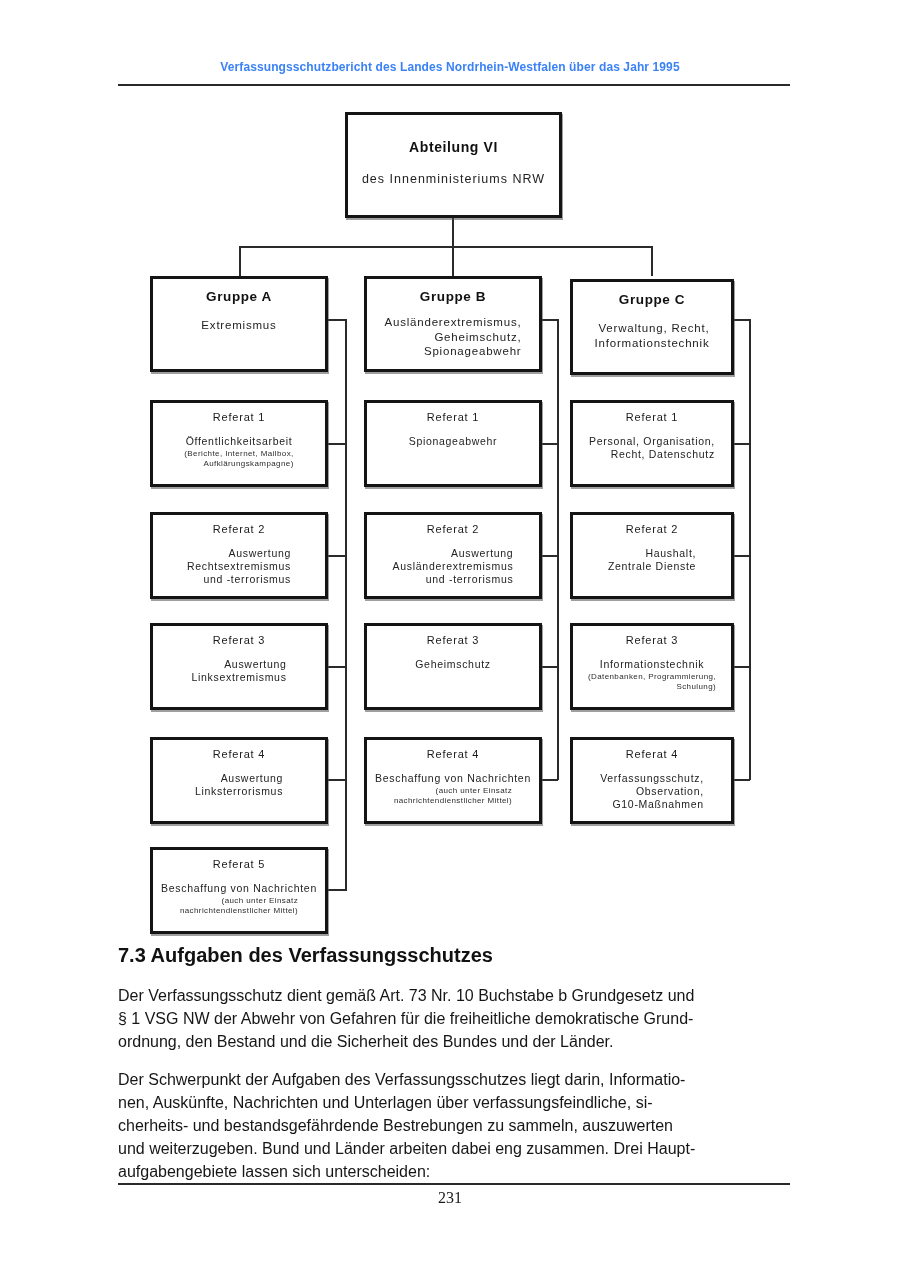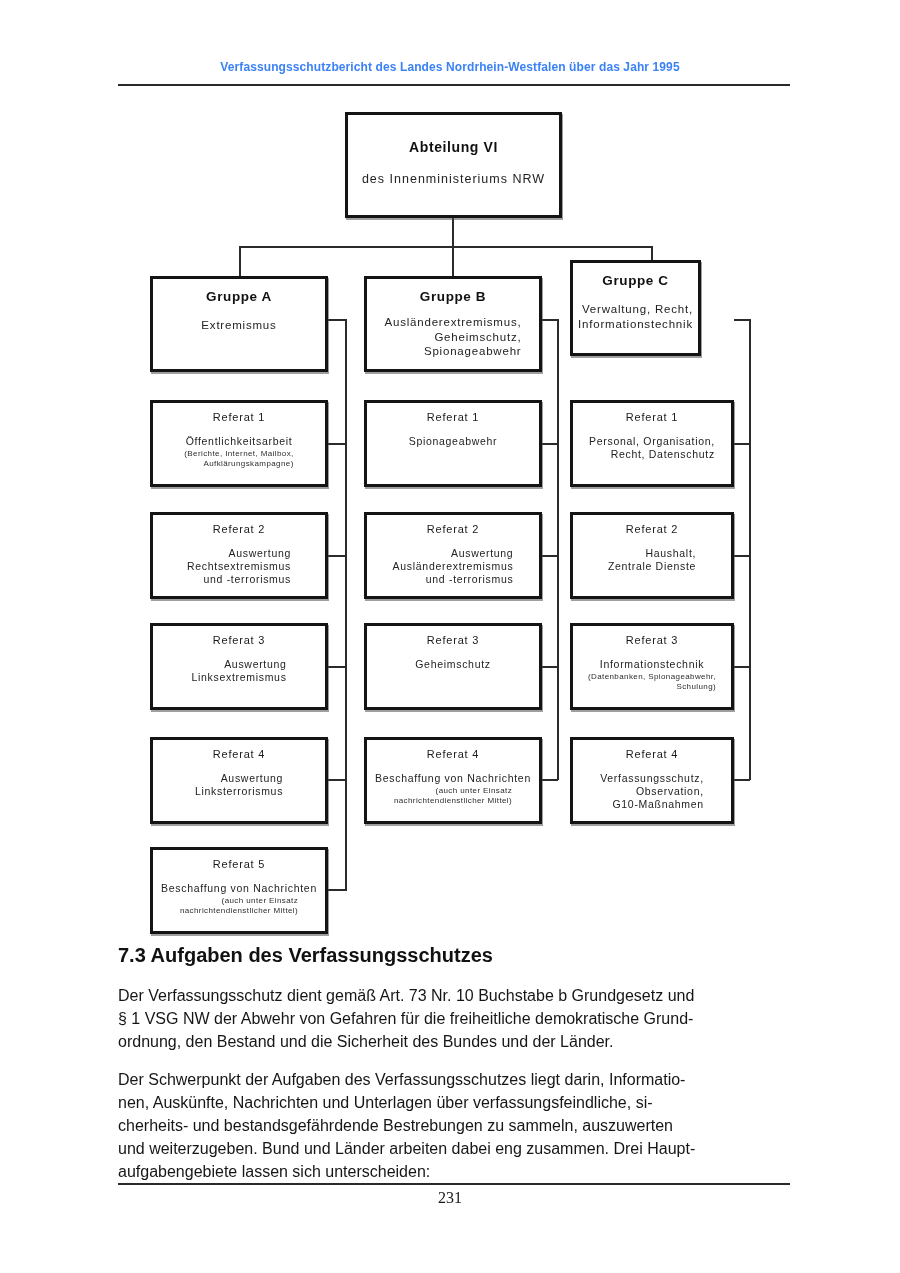--- a/index.html
+++ b/index.html
@@ -106,21 +106,21 @@
     <div class="obox box-group" style="left:150px; top:276px; width:178px; height:96px;">
       <div class="t-bold">Gruppe A</div>
       <div class="sub">Extremismus</div>
     </div>
     <div class="obox box-group" style="left:364px; top:276px; width:178px; height:96px;">
       <div class="t-bold">Gruppe B</div>
       <div class="sub" style="margin-top:11px;">Ausländerextremismus,
 Geheimschutz,
 Spionageabwehr</div>
     </div>
-    <div class="obox box-group" style="left:570px; top:260px; width:131px; height:96px;">
+    <div class="obox box-group" style="left:570px; top:279px; width:164px; height:96px;">
       <div class="t-bold">Gruppe C</div>
       <div class="sub">Verwaltung, Recht,
 Informationstechnik</div>
     </div>
 
     <div class="obox box-ref" style="left:150px; top:400px; width:178px; height:87px;">
       <div class="t-reg">Referat 1</div>
       <div class="body">Öffentlichkeitsarbeit</div>
       <div class="note">(Berichte, Internet, Mailbox,
 Aufklärungskampagne)</div>
@@ -175,21 +175,21 @@
 Recht, Datenschutz</div>
     </div>
     <div class="obox box-ref" style="left:570px; top:512px; width:164px; height:87px;">
       <div class="t-reg">Referat 2</div>
       <div class="body">Haushalt,
 Zentrale Dienste</div>
     </div>
     <div class="obox box-ref" style="left:570px; top:623px; width:164px; height:87px;">
       <div class="t-reg">Referat 3</div>
       <div class="body">Informationstechnik</div>
-      <div class="note">(Datenbanken, Spionageabwehr,
+      <div class="note">(Datenbanken, Programmierung,
 Schulung)</div>
     </div>
     <div class="obox box-ref" style="left:570px; top:737px; width:164px; height:87px;">
       <div class="t-reg">Referat 4</div>
       <div class="body">Verfassungsschutz,
 Observation,
 G10-Maßnahmen</div>
     </div>
 
   </div>

